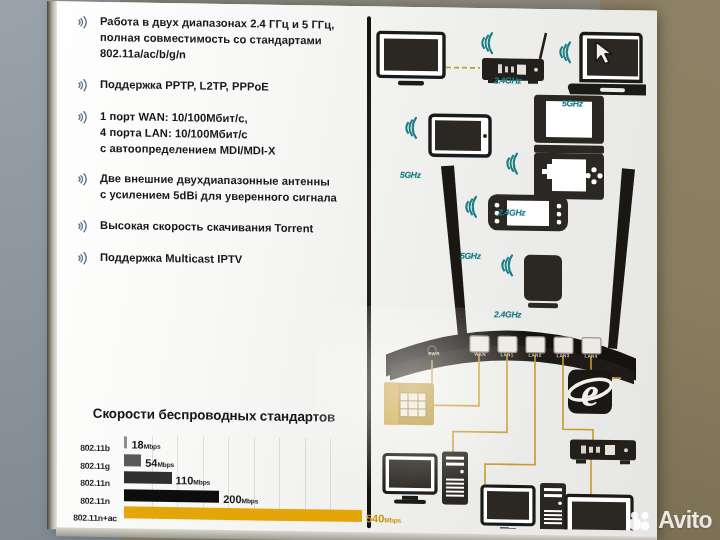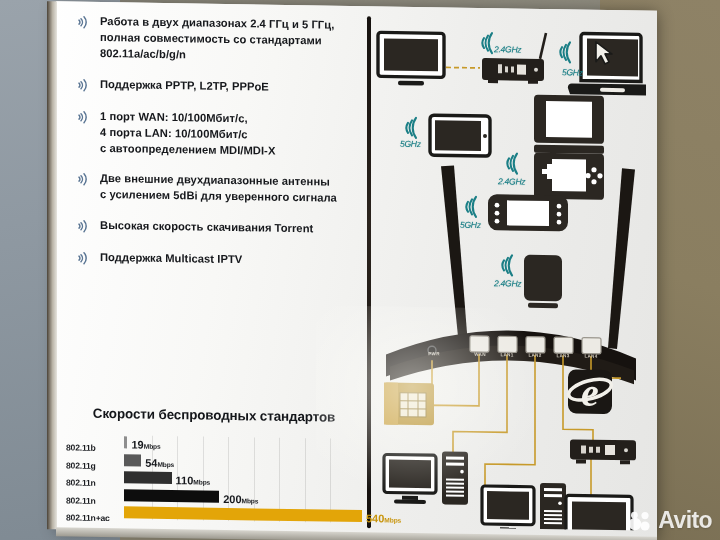--- a/index.html
+++ b/index.html
@@ -92,41 +92,42 @@
   .gridlines { position:absolute; left:60px; right:4px; top:0; bottom:0; }
   .gridlines i {
     position:absolute; top:0; bottom:0; width:1px;
     background:rgba(0,0,0,.10);
   }
   .row {
     display:flex; align-items:center; height:14px; margin-bottom:3.5px;
     position:relative;
   }
   .row .cat {
-    width:58px; flex:0 0 58px; text-align:left; 
+    width:58px; flex:0 0 58px; text-align:center; 
     font-size:8.6px; font-weight:bold; color:#1b1d21; letter-spacing:-.2px;margin-top:12px;
   }
   .row .barzone { position:relative; flex:1 1 auto; height:100%; }
   .row .bar {
     position:absolute; left:0; top:1px; height:12px;
   }
   .row .vlabel {
     position:absolute; top:-1px; white-space:nowrap;
     font-weight:bold; color:#16181c;
   }
   .vlabel .num { font-size:11px; }
   .vlabel .unit { font-size:6.6px; letter-spacing:-.1px; }
   .row.gold .vlabel { color:#c8940a; }
 
   
   .diagram { position:absolute; left:320px; top:8px; width:270px; height:512px; }
   .ghz {
-    position:absolute; font-size:8.6px; font-weight:normal; color:#1b7f86;
+    position:absolute; font-size:8.6px; font-weight:bold; color:#1b7f86;
     letter-spacing:-.3px; font-style:italic;
     text-shadow:0 0 1px rgba(27,127,134,.5);
+    margin-top:31px;
   }
 
   
   .avito {
     position:absolute; right:8px; bottom:6px;
     display:flex; align-items:center; gap:4px;
     color:rgba(255,255,255,.86); font-size:23px; font-weight:bold;
     letter-spacing:-.6px;
     text-shadow:0 1px 2px rgba(0,0,0,.18);
   }
@@ -239,21 +240,21 @@
             <i style="left: 55%;"></i>
             <i style="left: 66%;"></i>
             <i style="left: 77%;"></i>
             <i style="left: 88%;"></i>
           </div>
         <div id="bars">
             <div class="row">
               <div class="cat">802.11b</div>
               <div class="barzone">
                 <div class="bar" style="width: 1.46667%; background: rgb(142, 142, 142);"></div>
-                <div class="vlabel" style="left: calc(1.46667% + 4px);"><span class="num">19</span><span class="unit">Mbps</span></div>
+                <div class="vlabel" style="left: calc(1.46667% + 4px);"><span class="num">18</span><span class="unit">Mbps</span></div>
               </div>
             </div>
             <div class="row">
               <div class="cat">802.11g</div>
               <div class="barzone">
                 <div class="bar" style="width: 7.2%; background: rgb(89, 89, 89);"></div>
                 <div class="vlabel" style="left: calc(7.2% + 4px);"><span class="num">54</span><span class="unit">Mbps</span></div>
               </div>
             </div>
             <div class="row">

